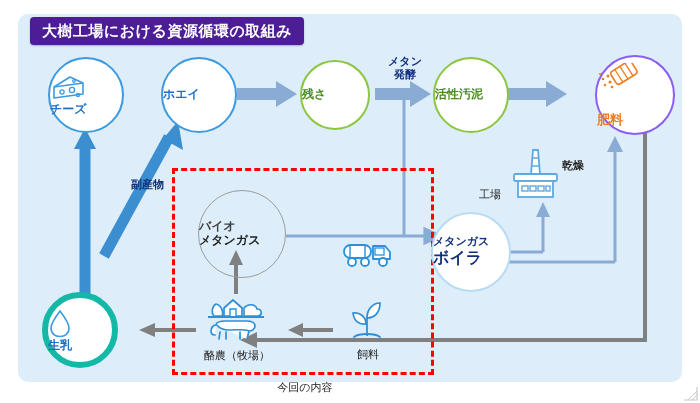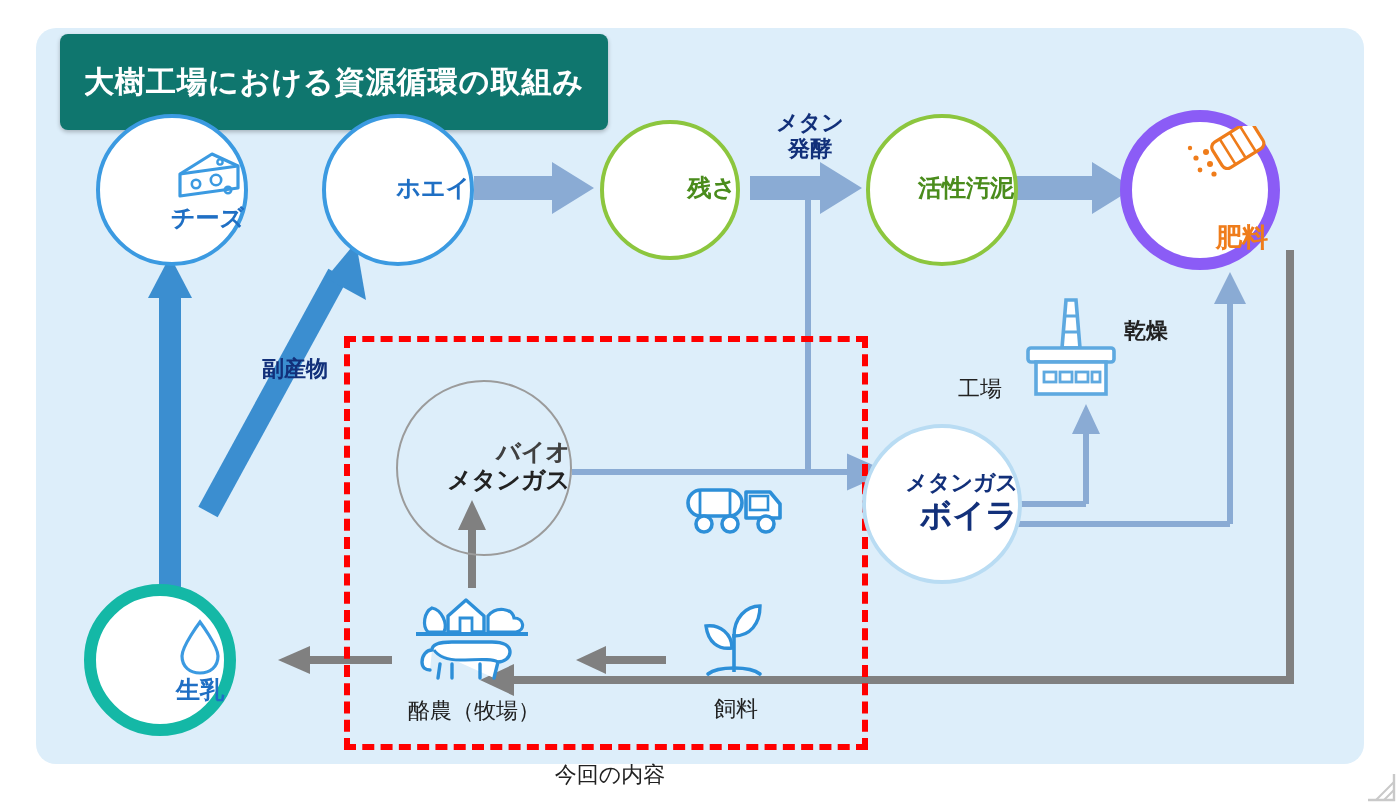--- a/index.html
+++ b/index.html
@@ -1,24 +1,24 @@
 <!DOCTYPE html>
 <html><head>
 <meta charset="utf-8">
 <style>
   html,body{margin:0;padding:0;background:#ffffff;}
   body{width:700px;height:403px;overflow:hidden;font-family:"DejaVu Sans","Liberation Sans",sans-serif;}
   #stage{position:relative;width:700px;height:403px;background:#ffffff;}
   #panel{position:absolute;left:18px;top:14px;width:664px;height:368px;background:#ddeefa;border-radius:10px;}
   #svgroot{position:absolute;left:0;top:0;width:700px;height:403px;}
-  .ttl{position:absolute;left:30px;top:17px;height:28px;background:#0f766e;border-radius:4px;
-       display:flex;align-items:center;padding:10px 12px;box-shadow:0 1px 2px rgba(0,0,0,.25);}
+  .ttl{position:absolute;left:30px;top:17px;height:28px;background:#4c1d95;border-radius:4px;
+       display:flex;align-items:center;padding:0 12px;box-shadow:0 1px 2px rgba(0,0,0,.25);}
   .ttl span{color:#ffffff;font-size:15px;font-weight:bold;letter-spacing:.5px;white-space:nowrap;}
   .node{position:absolute;border-radius:50%;background:#ffffff;display:flex;flex-direction:column;
-        align-items:flex-end;justify-content:center;box-sizing:border-box;}
+        align-items:flex-start;justify-content:center;box-sizing:border-box;}
   .node .lab{font-size:12px;font-weight:bold;line-height:1.15;text-align:center;white-space:nowrap;}
   .ico{display:block;}
   .flab{position:absolute;font-size:11px;font-weight:bold;line-height:1.2;text-align:center;white-space:nowrap;}
   .navy{color:#12307a;}
   .blk{color:#222222;}
   .red{color:#ff0000;}
   .plainlab{position:absolute;font-size:11px;font-weight:normal;color:#222;white-space:nowrap;text-align:center;}
   .dashbox{position:absolute;left:172px;top:168px;width:262px;height:207px;border:3px dashed #ff0000;
            box-sizing:border-box;background:transparent;}
   .iconwrap{position:absolute;display:flex;flex-direction:column;align-items:center;}
@@ -125,21 +125,21 @@
   </div>
 
   <div class="node" style="left:300px;top:60px;width:70px;height:70px;border:2px solid #8cc63e;">
     <div class="lab" style="color:#4a8c1c;">残さ</div>
   </div>
 
   <div class="node" style="left:433px;top:57px;width:76px;height:76px;border:2px solid #8cc63e;">
     <div class="lab" style="color:#4a8c1c;">活性汚泥</div>
   </div>
 
-  <div class="node" style="left:560px;top:55px;width:80px;height:80px;border:6px solid #8b5cf6;gap:20px;">
+  <div class="node" style="left:595px;top:55px;width:80px;height:80px;border:2px solid #8b5cf6;gap:20px;">
     <svg class="ico" width="42" height="28" viewBox="0 0 42 28">
       <g transform="rotate(-32 26 12)">
         <rect x="16" y="3" width="24" height="15" rx="3" fill="#ffffff" stroke="#ef7c1a" stroke-width="1.6"></rect>
         <path d="M22,3 L22,18 M28,3 L28,18 M34,3 L34,18" stroke="#ef7c1a" stroke-width="1.3"></path>
       </g>
       <circle cx="11" cy="13" r="1.5" fill="#ef7c1a"></circle>
       <circle cx="6" cy="16" r="1.3" fill="#ef7c1a"></circle>
       <circle cx="13" cy="19" r="1.5" fill="#ef7c1a"></circle>
       <circle cx="8" cy="22" r="1.2" fill="#ef7c1a"></circle>
       <circle cx="15" cy="24" r="1.3" fill="#ef7c1a"></circle>

